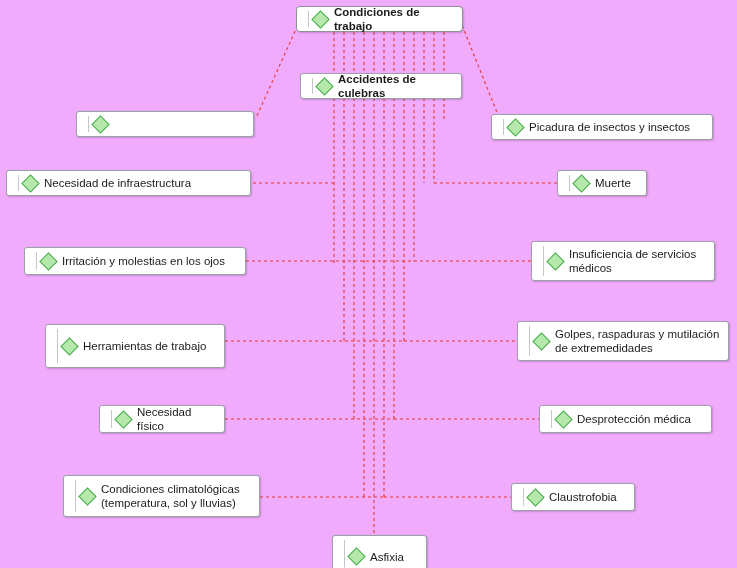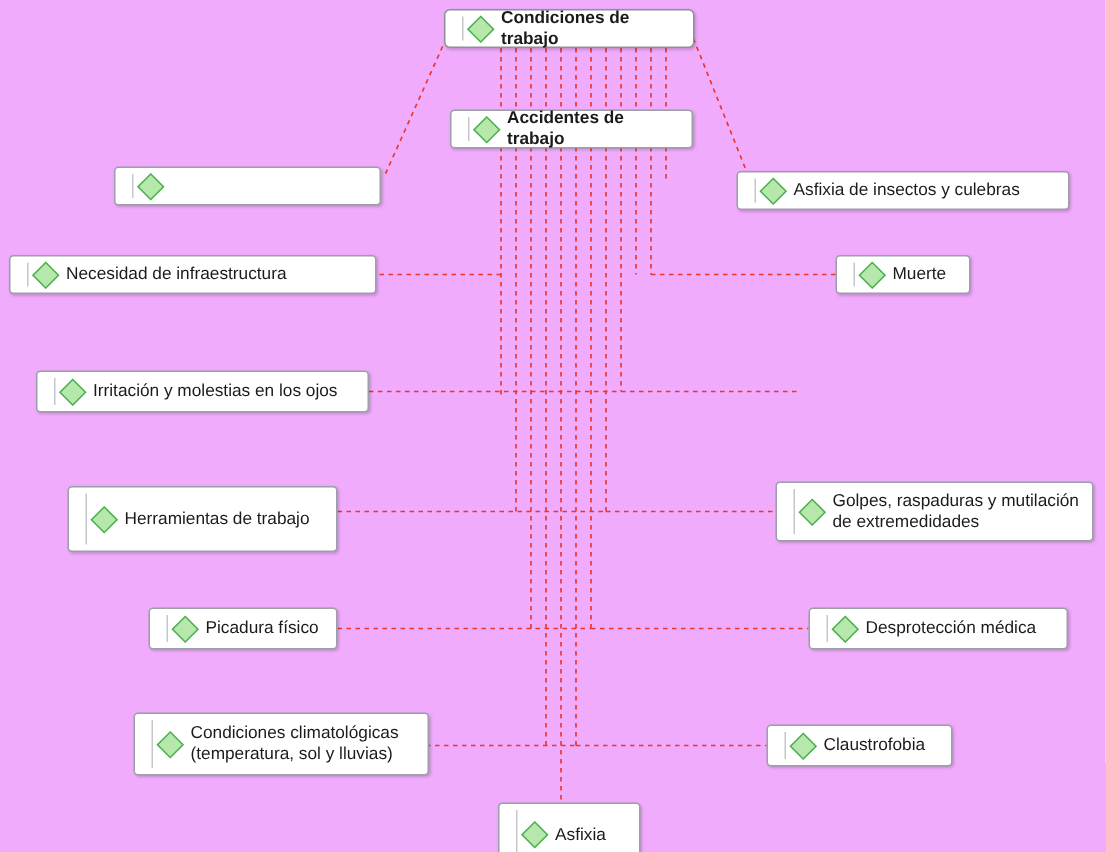--- a/index.html
+++ b/index.html
@@ -104,79 +104,85 @@
 
   <div class="node root" style="left:296px; top:6px; width:167px; height:26px;">
     <span class="gutter"></span>
     <span class="diamond"></span>
     <span class="label">Condiciones de trabajo</span>
   </div>
 
   <div class="node sub" style="left:300px; top:73px; width:162px; height:26px;">
     <span class="gutter"></span>
     <span class="diamond"></span>
-    <span class="label">Accidentes de trabajo</span>
+    <span class="label">Accidentes de culebras</span>
   </div>
 
   <div class="node" style="left:76px; top:111px; width:178px; height:26px;">
     <span class="gutter"></span>
     <span class="diamond"></span>
   </div>
 
   <div class="node" style="left:491px; top:114px; width:222px; height:26px;">
     <span class="gutter"></span>
     <span class="diamond"></span>
-    <span class="label">Asfixia de insectos y culebras</span>
+    <span class="label">Picadura de insectos y insectos</span>
   </div>
 
   <div class="node" style="left:6px; top:170px; width:245px; height:26px;">
     <span class="gutter"></span>
     <span class="diamond"></span>
     <span class="label">Necesidad de infraestructura</span>
   </div>
 
   <div class="node" style="left:557px; top:170px; width:90px; height:26px;">
     <span class="gutter"></span>
     <span class="diamond"></span>
     <span class="label">Muerte</span>
   </div>
 
   <div class="node" style="left:24px; top:247px; width:222px; height:28px;">
     <span class="gutter"></span>
     <span class="diamond"></span>
     <span class="label">Irritación y molestias en los ojos</span>
   </div>
 
+  <div class="node" style="left:531px; top:241px; width:184px; height:40px;">
+    <span class="gutter"></span>
+    <span class="diamond"></span>
+    <span class="label">Insuficiencia de servicios
+médicos</span>
+  </div>
 
   <div class="node" style="left:45px; top:324px; width:180px; height:44px;">
     <span class="gutter"></span>
     <span class="diamond"></span>
     <span class="label">Herramientas de trabajo</span>
   </div>
 
   <div class="node" style="left:517px; top:321px; width:212px; height:40px;">
     <span class="gutter"></span>
     <span class="diamond"></span>
     <span class="label">Golpes, raspaduras y mutilación
 de extremedidades</span>
   </div>
 
   <div class="node" style="left:99px; top:405px; width:126px; height:28px;">
     <span class="gutter"></span>
     <span class="diamond"></span>
-    <span class="label">Picadura físico</span>
+    <span class="label">Necesidad físico</span>
   </div>
 
   <div class="node" style="left:539px; top:405px; width:173px; height:28px;">
     <span class="gutter"></span>
     <span class="diamond"></span>
     <span class="label">Desprotección médica</span>
   </div>
 
-  <div class="node" style="left:63px; top:475px; width:197px; height:42px;margin-left:26px;">
+  <div class="node" style="left:63px; top:475px; width:197px; height:42px;">
     <span class="gutter"></span>
     <span class="diamond"></span>
     <span class="label">Condiciones climatológicas
 (temperatura, sol y lluvias)</span>
   </div>
 
   <div class="node" style="left:511px; top:483px; width:124px; height:28px;">
     <span class="gutter"></span>
     <span class="diamond"></span>
     <span class="label">Claustrofobia</span>

